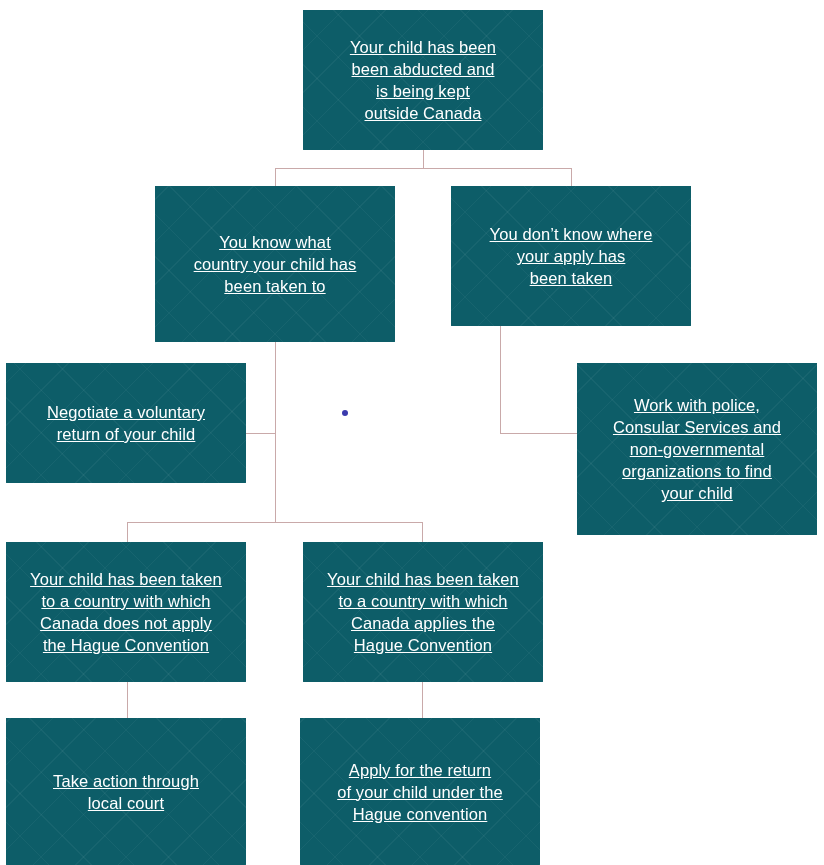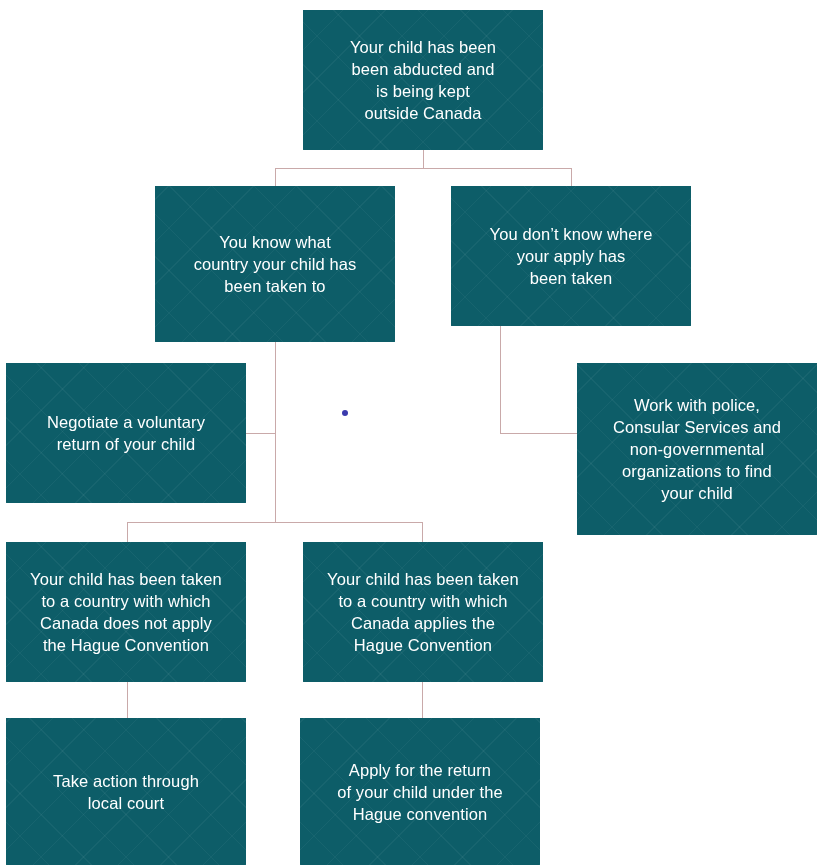--- a/index.html
+++ b/index.html
@@ -31,20 +31,21 @@
         rgba(255,255,255,0.045) 0px,
         rgba(255,255,255,0.045) 1px,
         rgba(255,255,255,0) 1px,
         rgba(255,255,255,0) 30px);
     display: flex;
     align-items: center;
     justify-content: center;
     text-align: center;
     color: #ffffff;
     z-index: 2;
+    text-decoration: underline;
   }
   .node-text {
     font-size: 16.5px;
     line-height: 22px;
     letter-spacing: 0.1px;
     padding: 0 10px;
     white-space: pre-line;
     font-weight: 400;
   }
   .connector {
@@ -89,21 +90,21 @@
   <div class="node" style="left: 155px; top: 186px; width: 240px; height: 156px;">
     <span class="node-text">You know what
 country your child has
 been taken to</span>
   </div>
   <div class="node" style="left: 451px; top: 186px; width: 240px; height: 140px;">
     <span class="node-text">You don’t know where
 your apply has
 been taken</span>
   </div>
-  <div class="node" style="left: 6px; top: 363px; width: 240px; height: 140px;">
+  <div class="node" style="left: 6px; top: 363px; width: 240px; height: 120px;">
     <span class="node-text">Negotiate a voluntary
 return of your child</span>
   </div>
   <div class="node" style="left: 577px; top: 363px; width: 240px; height: 172px;">
     <span class="node-text">Work with police,
 Consular Services and
 non-governmental
 organizations to find
 your child</span>
   </div>

